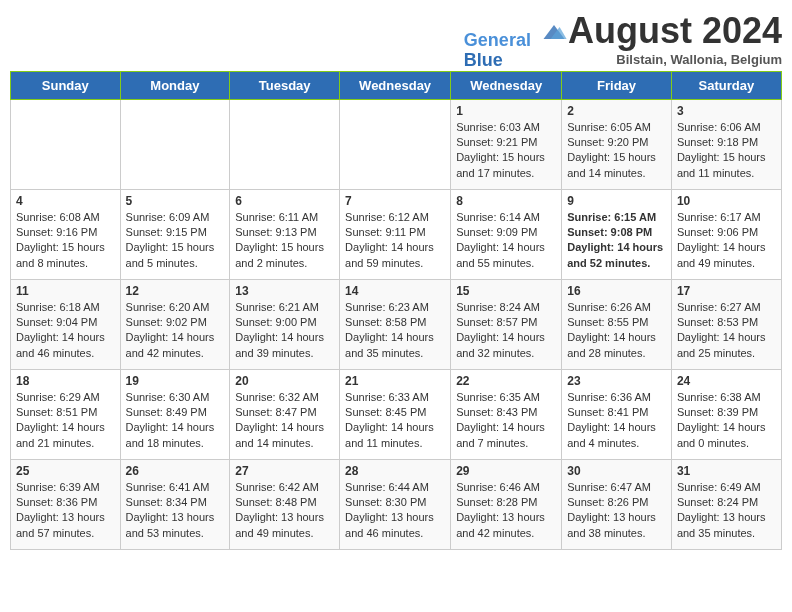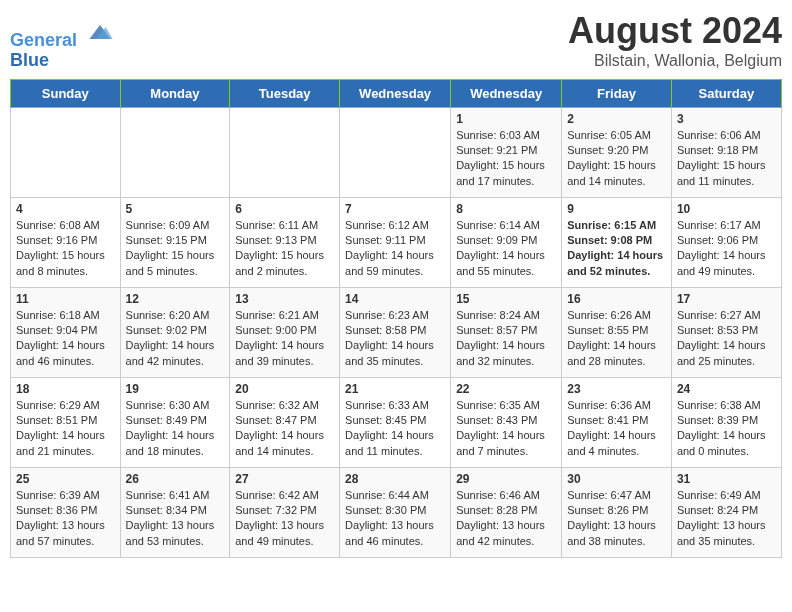--- a/index.html
+++ b/index.html
@@ -6,22 +6,21 @@
     body {
       font-family: Arial, sans-serif;
       background: #fff;
       width: 792px;
       min-height: 612px;
       padding: 10px;
     }
     .header {
       display: flex;
       align-items: flex-start;
-      justify-content: space-between;
-      margin-bottom: 8px;
+      justify-content: flex-end;
     }
     .logo {
       display: flex;
       align-items: center;
       margin-top: 8px;
     }
     .logo-text {
       font-size: 18px;
       font-weight: bold;
       color: #333;
@@ -37,22 +36,23 @@
     }
     .title-block {
       text-align: right;
     }
     .main-title {
       font-size: 36px;
       font-weight: bold;
       color: #333;
     }
     .subtitle {
-      font-size: 16px;
+      font-size: 13px;
       color: #555;
+      font-weight: bold;
     }
     table {
       width: 100%;
       border-collapse: collapse;
     }
     thead tr th {
       background-color: #2e6db4;
       color: #fff;
       text-align: center;
       font-size: 13px;
@@ -316,21 +316,21 @@
         <td>
           <span class="day-number">26</span>
           <div class="day-info" style="white-space: pre-line;">Sunrise: 6:41 AM
 Sunset: 8:34 PM
 Daylight: 13 hours
 and 53 minutes.</div>
         </td>
         <td>
           <span class="day-number">27</span>
           <div class="day-info" style="white-space: pre-line;">Sunrise: 6:42 AM
-Sunset: 7:32 PM
+Sunset: 8:48 PM
 Daylight: 13 hours
 and 49 minutes.</div>
         </td>
         <td>
           <span class="day-number">28</span>
           <div class="day-info" style="white-space: pre-line;">Sunrise: 6:44 AM
 Sunset: 8:30 PM
 Daylight: 13 hours
 and 46 minutes.</div>
         </td>

